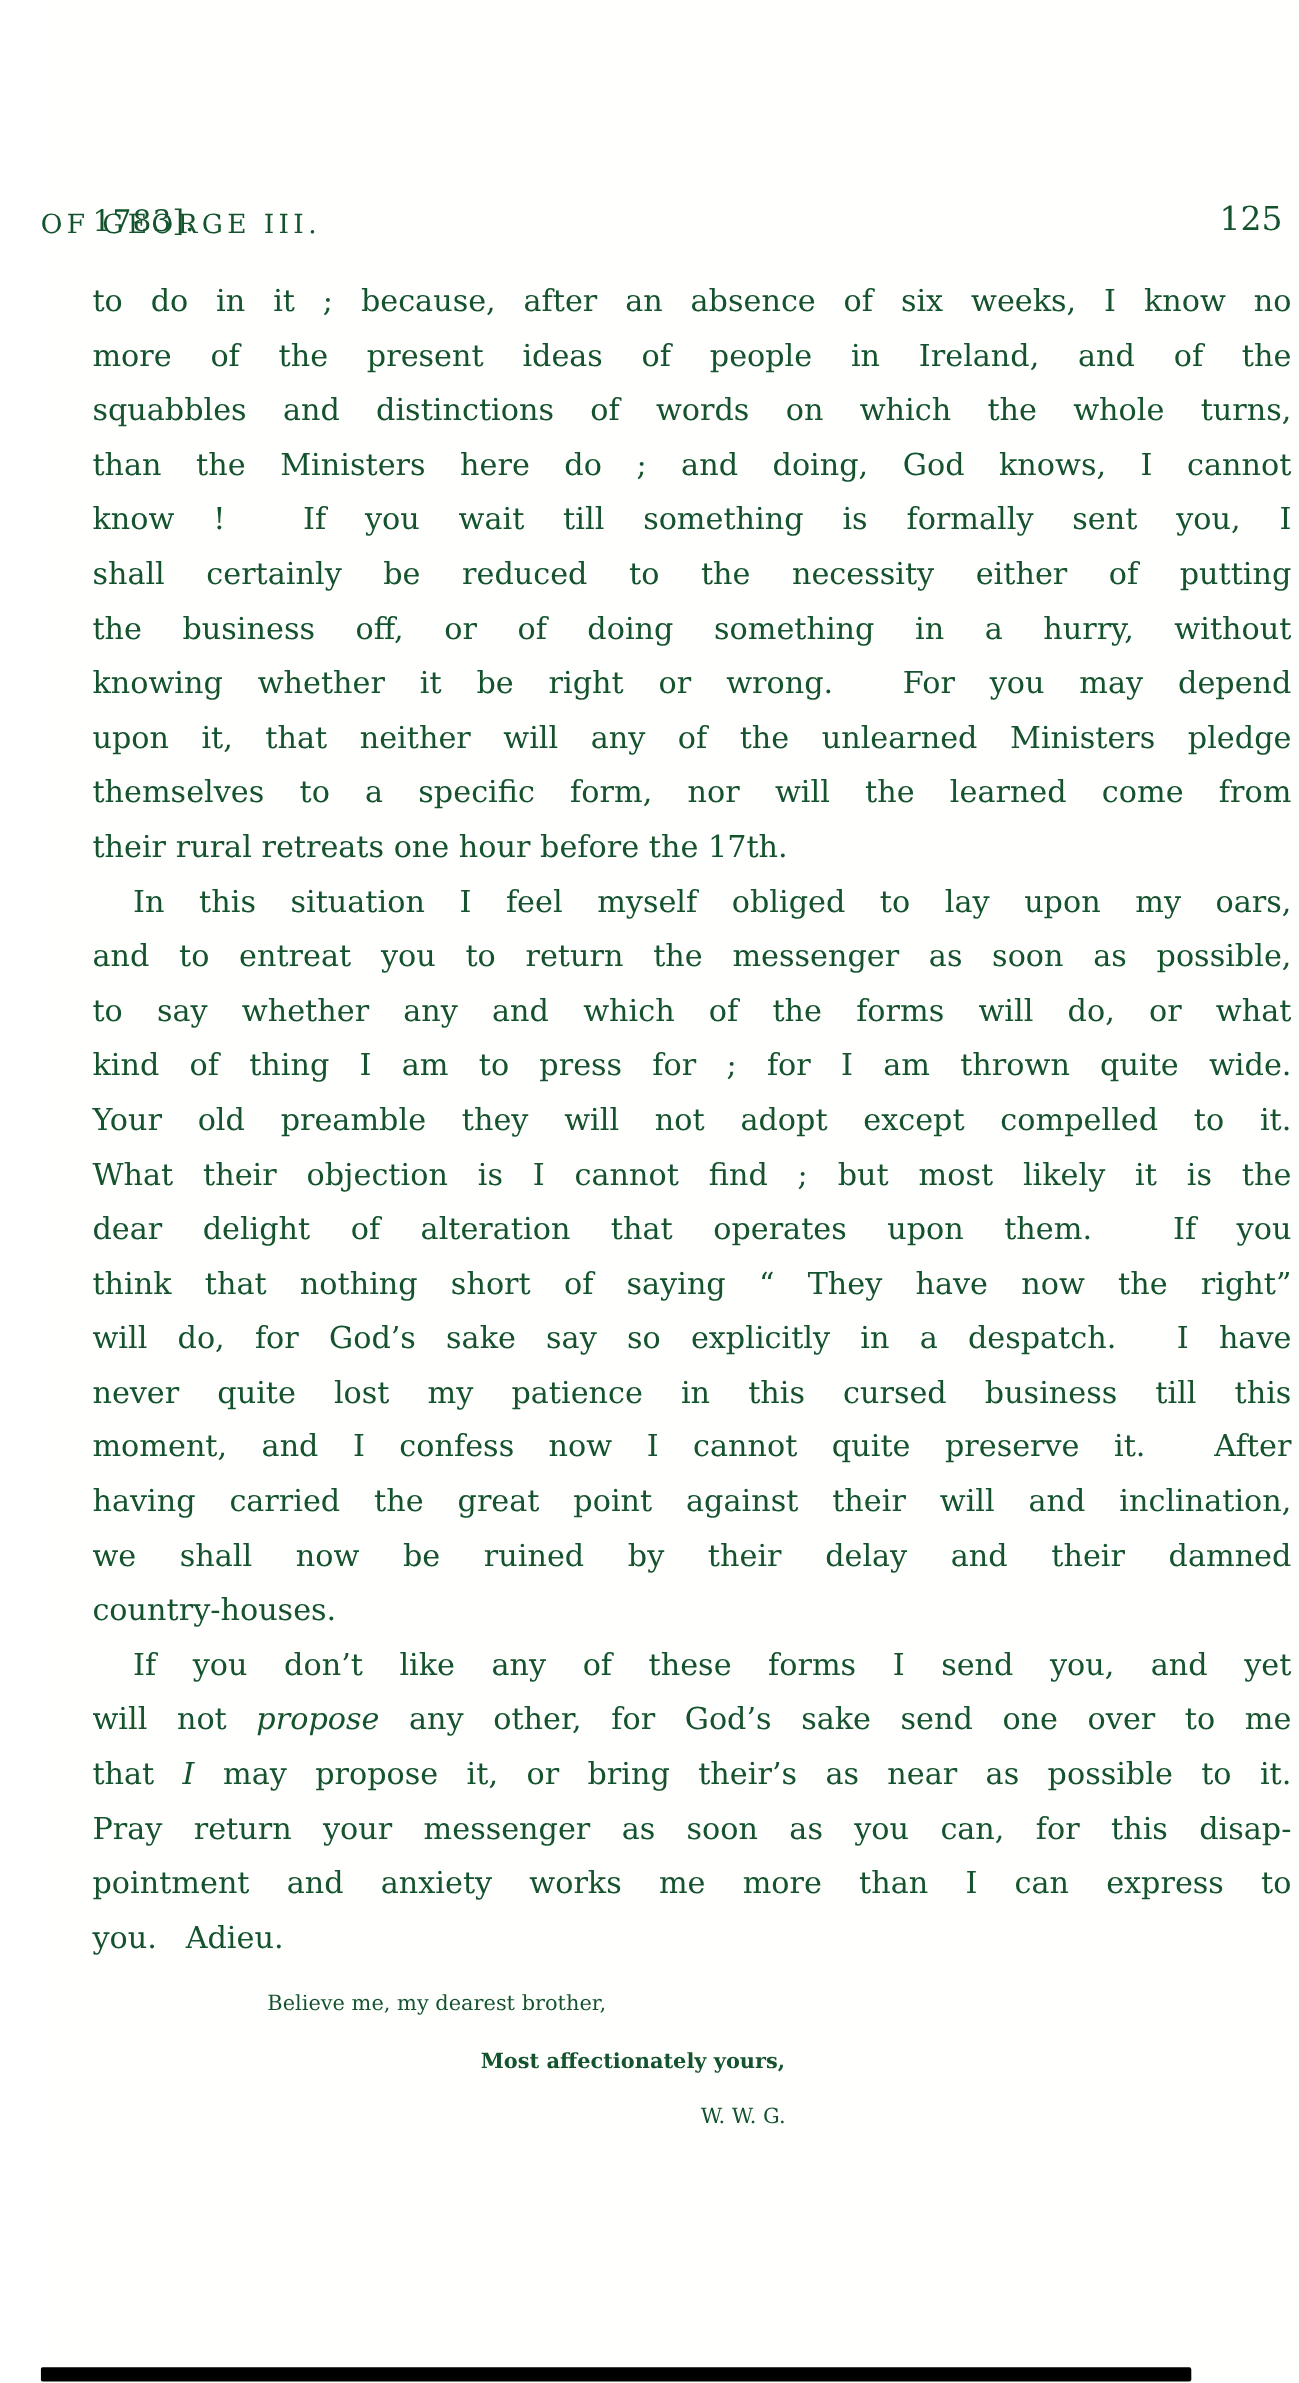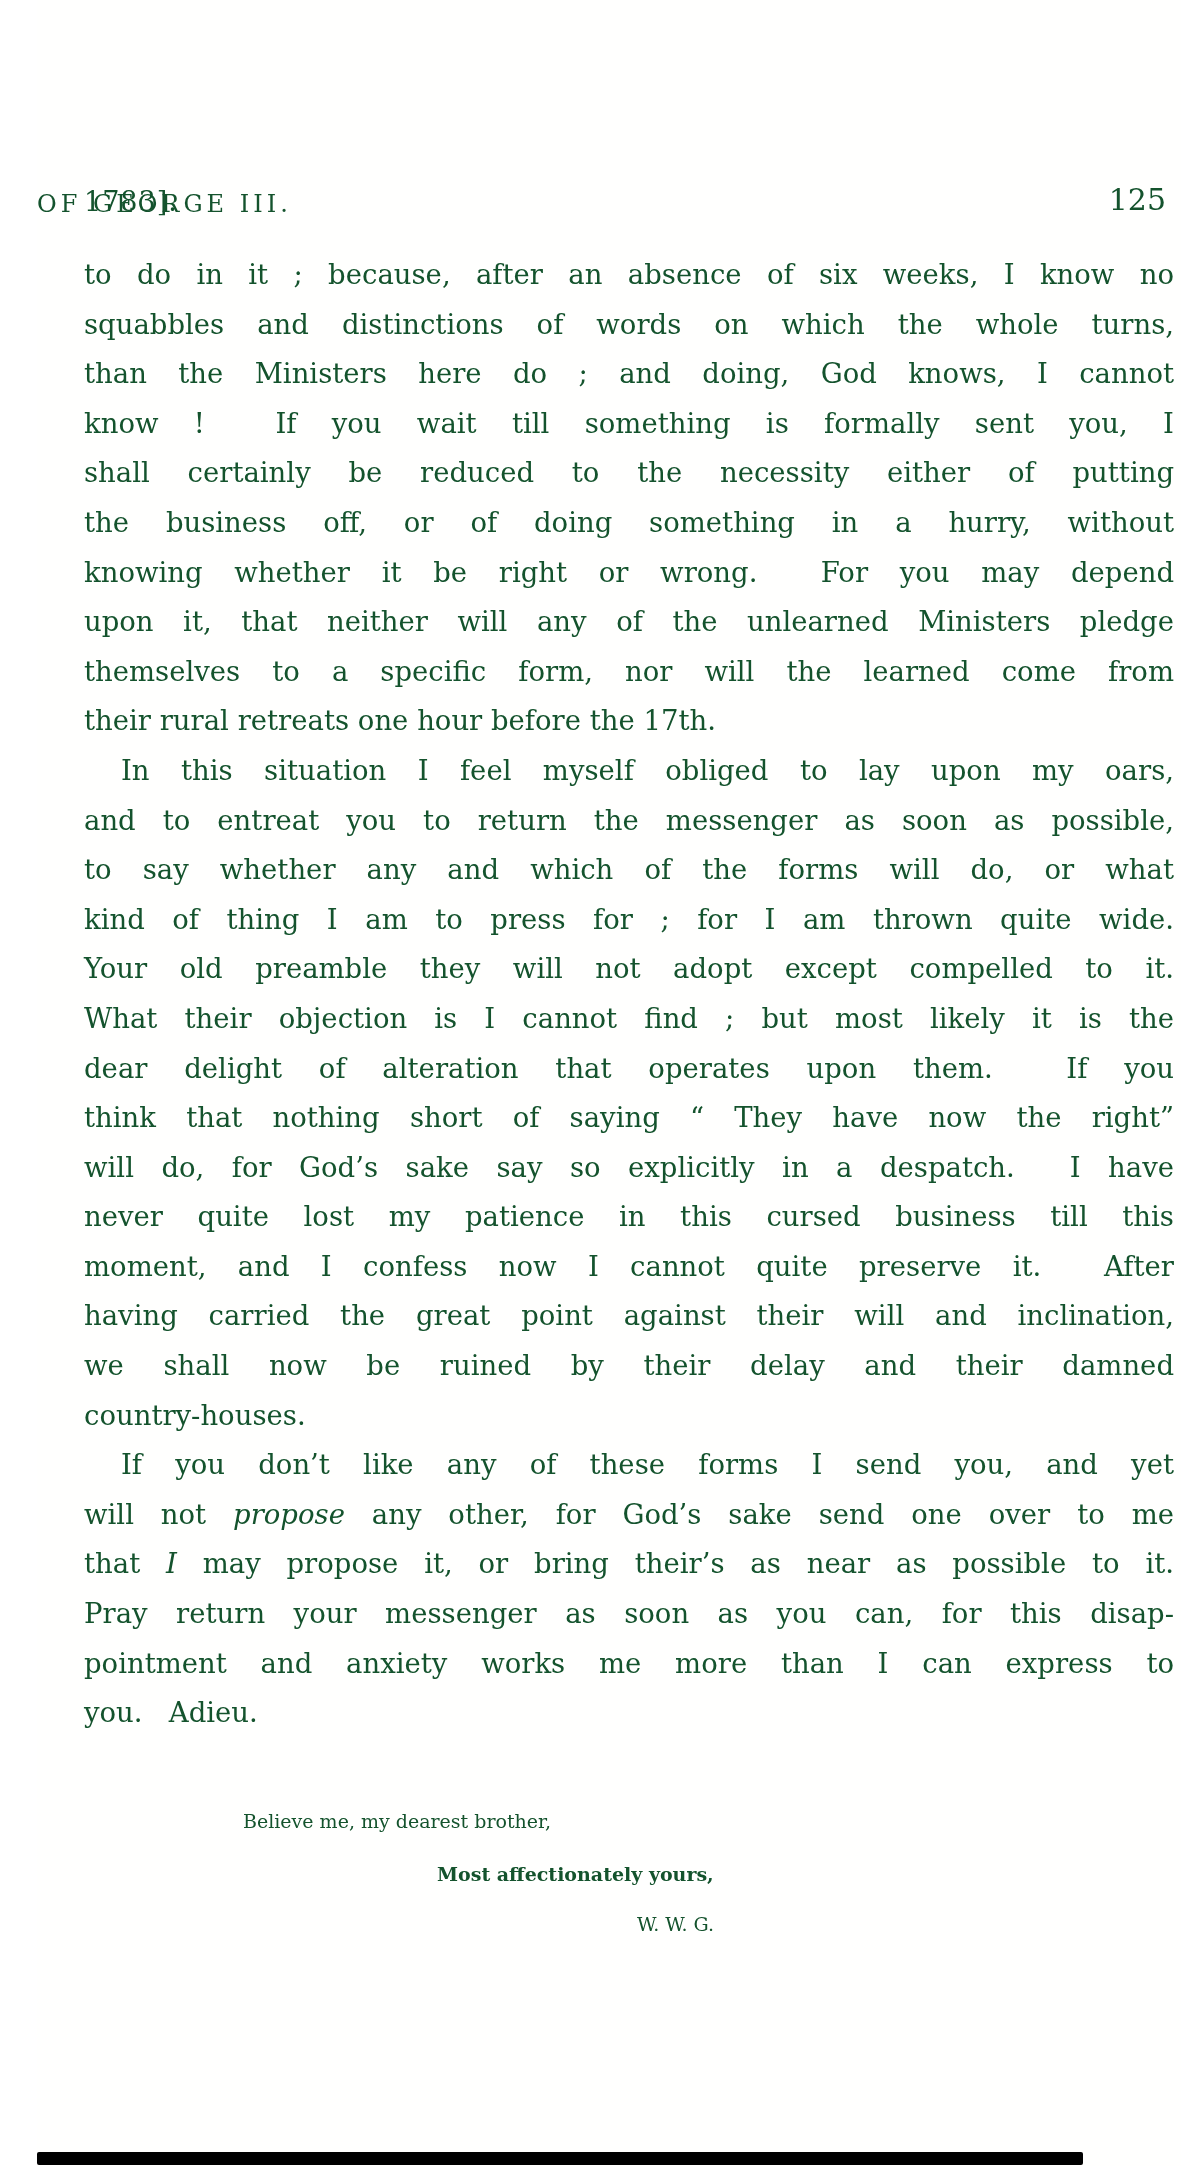--- a/index.html
+++ b/index.html
@@ -53,20 +53,21 @@
 <div id="page">
 
   <div class="hdr-left">1783].</div>
 
   <div class="hdr-center">OF  GEORGE  III.</div>
 
   <div class="hdr-right">125</div>
 
   <div id="body-text">
       <div class="line">to do in it ; because, after an absence of six weeks, I know no</div>
+      <div class="line">more of the present ideas of people in Ireland, and of the</div>
       <div class="line">squabbles and distinctions of words on which the whole turns,</div>
       <div class="line">than the Ministers here do ; and doing, God knows, I cannot</div>
       <div class="line">know !  If you wait till something is formally sent you, I</div>
       <div class="line">shall certainly be reduced to the necessity either of putting</div>
       <div class="line">the business off, or of doing something in a hurry, without</div>
       <div class="line">knowing whether it be right or wrong.  For you may depend</div>
       <div class="line">upon it, that neither will any of the unlearned Ministers pledge</div>
       <div class="line">themselves to a specific form, nor will the learned come from</div>
       <div class="line plain">their rural retreats one hour before the 17th.</div>
       <div class="line indent">In this situation I feel myself obliged to lay upon my oars,</div>

